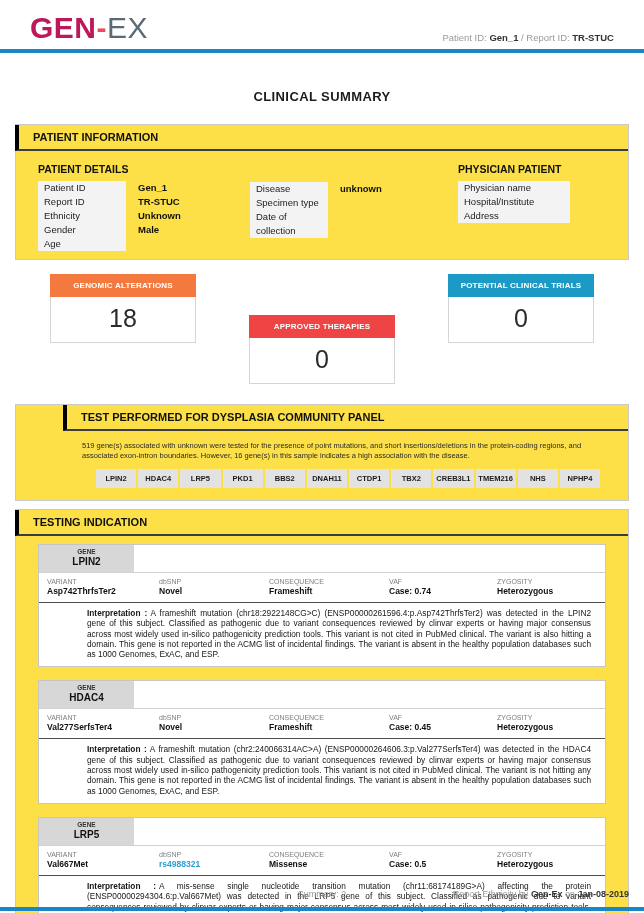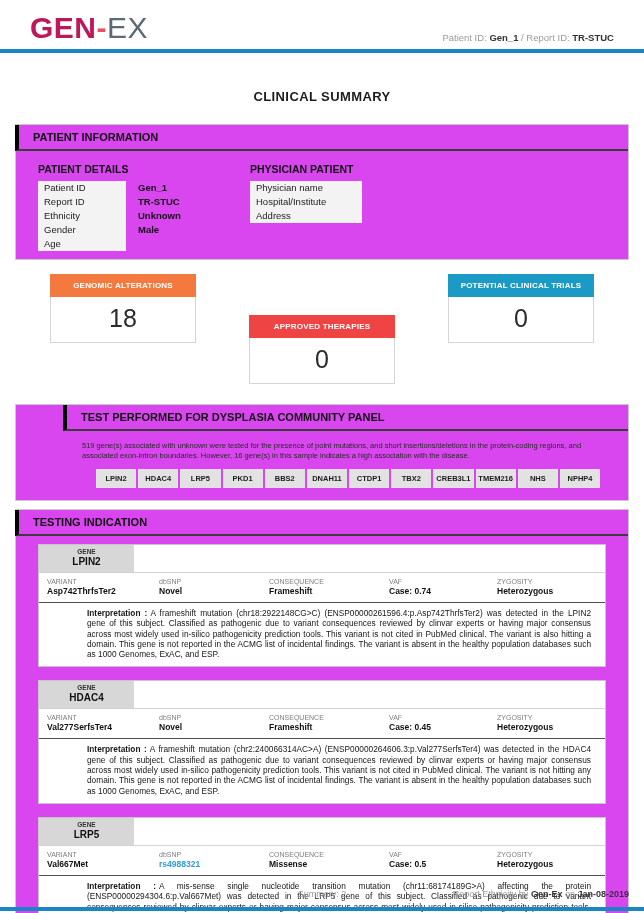--- a/index.html
+++ b/index.html
@@ -13,21 +13,21 @@
   .logo { font-size:30px; font-weight:bold; letter-spacing:.5px; line-height:32px; }
   .logo .gen { color:#be185d; }
   .logo .dash { color:#ed4c5c; }
   .logo .ex { color:#5b6b76; font-weight:normal; }
   .pid-line { font-size:9.5px; color:#9a9a9a; padding-bottom:1px; }
   .pid-line b { color:#333; }
   .top-divider { height:4px; margin-top:5px; }
   
   .page-title { text-align:center; font-size:13px; font-weight:bold; letter-spacing:.4px; margin-top:36px; color:#1c1c1c; }
   
-  .section { margin:0 15px; border:1px solid #c9c9c9; background:#d946ef; }
+  .section { margin:0 15px; border:1px solid #c9c9c9; background:#fde047; }
   .section-header { border-left:4px solid #000; border-bottom:2px solid #3c3c3c; padding:6px 0 6px 14px;
     font-size:11px; font-weight:bold; color:#111; margin-left:-1px; }
   
   .sec-patient { margin-top:20px; }
   .pi-content { display:flex; padding:8px 18px 8px 22px; }
   .pi-col1 { width:212px; }
   .pi-col2 { width:208px; padding-top:23px; }
   .pi-col3 { flex:1; }
   .pi-heading { font-size:10.5px; font-weight:bold; margin:4px 0 6px 0; color:#111; }
   .field-row { display:flex; font-size:9.5px; line-height:14px; }
@@ -112,20 +112,34 @@
       <div class="field-row">
         <span class="fr-label">Gender</span>
         <span class="fr-value">Male</span>
       </div>
       <div class="field-row">
         <span class="fr-label">Age</span>
         <span class="fr-value"></span>
       </div>
     </div>
 
+    <div class="pi-col2">
+      <div class="field-row">
+        <span class="fr-label">Disease</span>
+        <span class="fr-value">unknown</span>
+      </div>
+      <div class="field-row">
+        <span class="fr-label">Specimen type</span>
+        <span class="fr-value"></span>
+      </div>
+      <div class="field-row">
+        <span class="fr-label">Date of collection</span>
+        <span class="fr-value"></span>
+      </div>
+    </div>
 
     <div class="pi-col3">
       <div class="pi-heading">PHYSICIAN PATIENT</div>
       <div class="field-row">
         <span class="fr-label">Physician name</span>
         <span class="fr-value"></span>
       </div>
       <div class="field-row">
         <span class="fr-label">Hospital/Institute</span>
         <span class="fr-value"></span>

